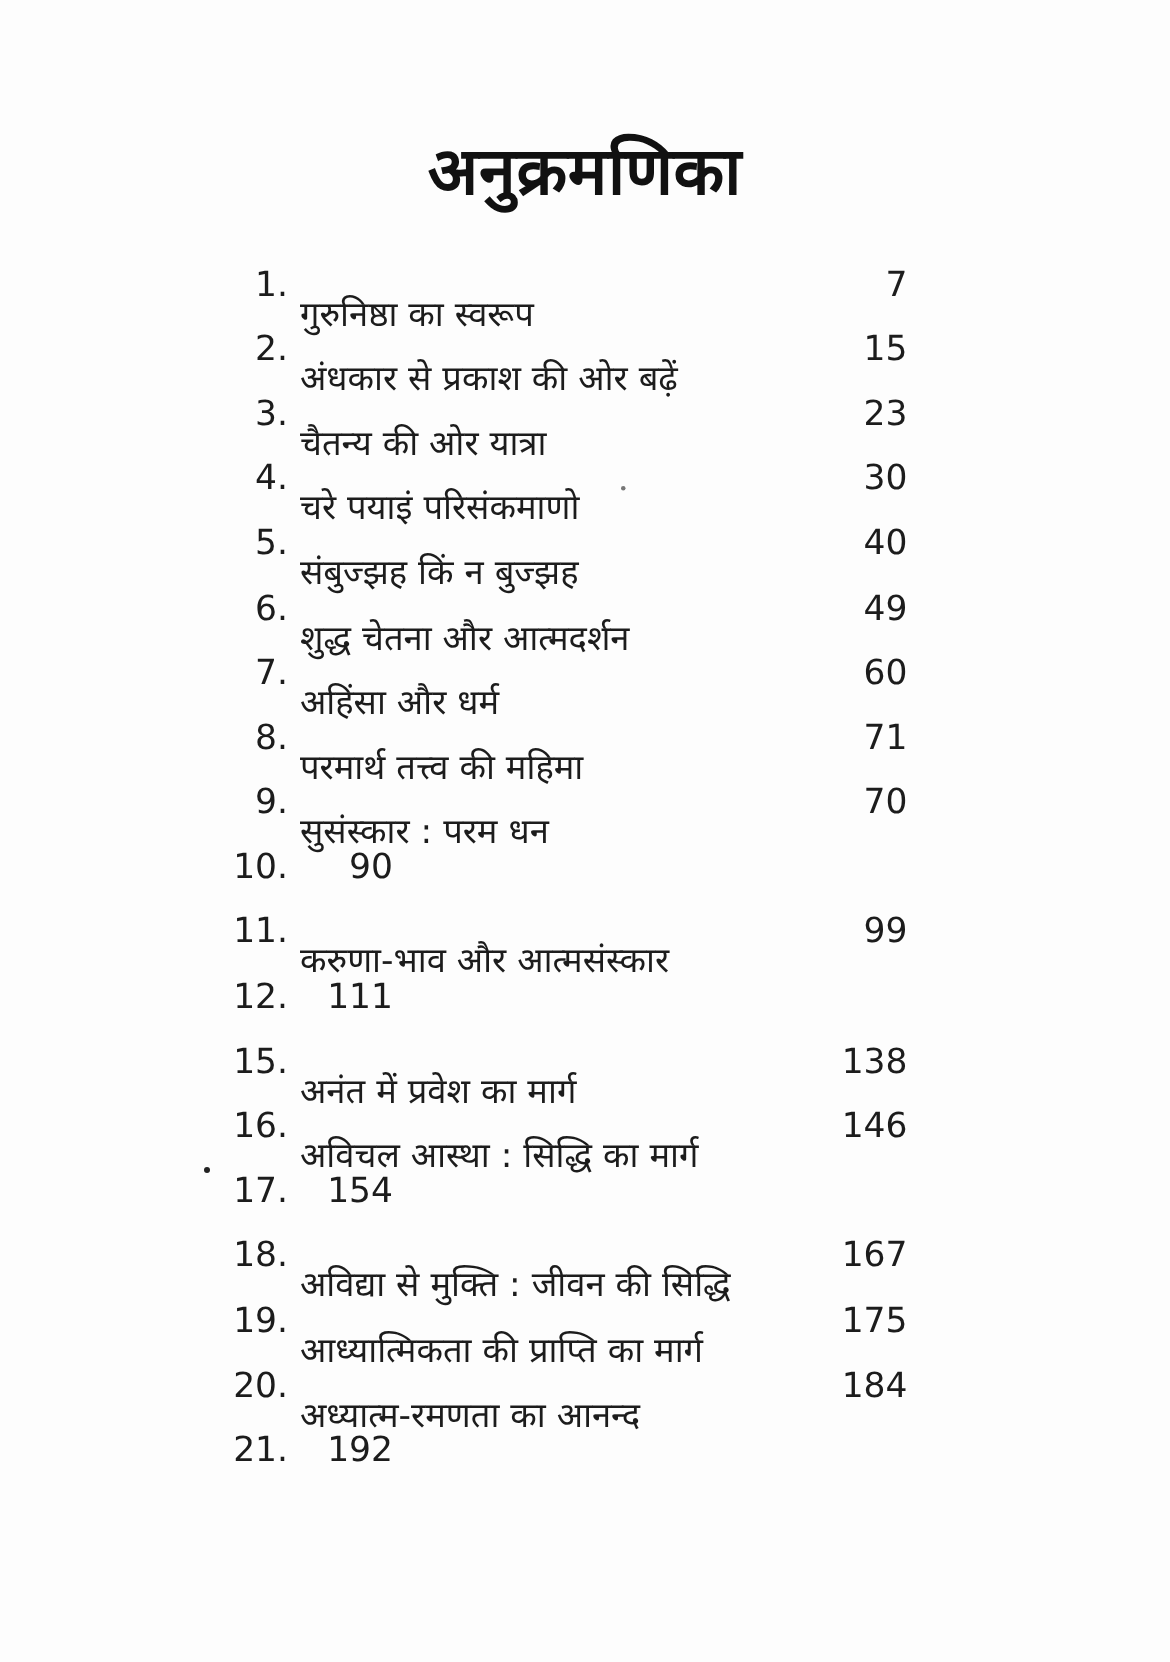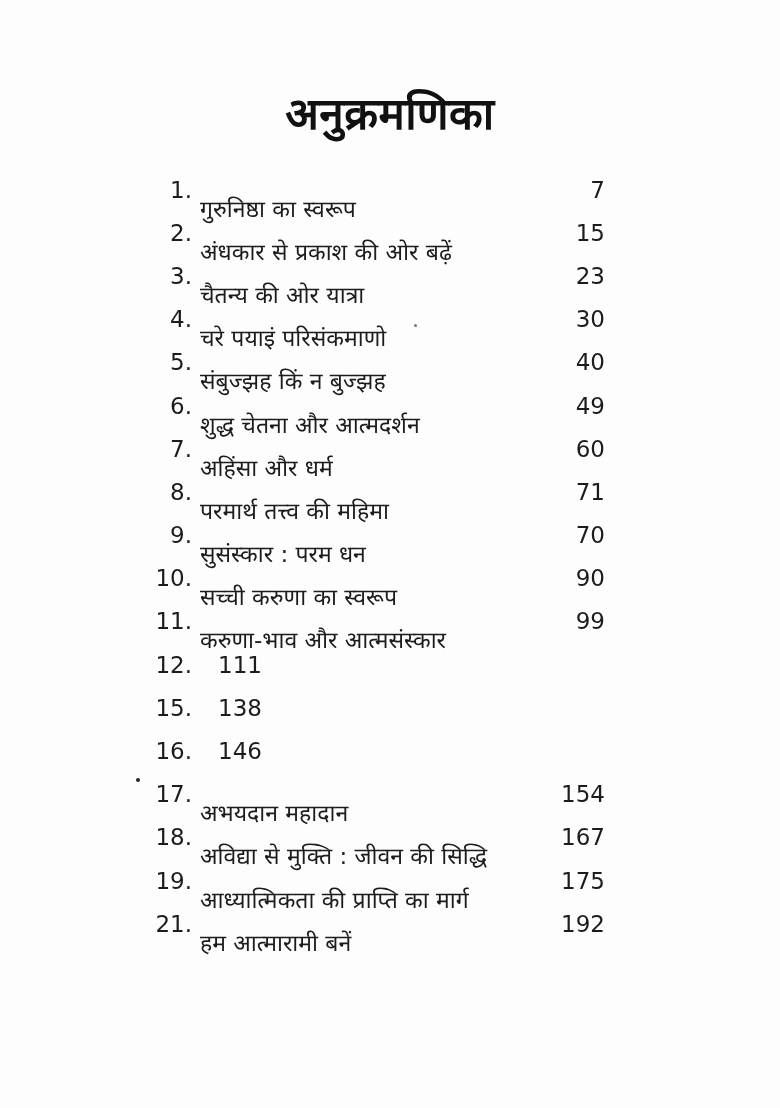--- a/index.html
+++ b/index.html
@@ -117,57 +117,61 @@
         <span class="label">परमार्थ तत्त्व की महिमा</span>
         <span class="page-no">71</span>
       </div>
     <div class="row">
         <span class="num">9.</span>
         <span class="label">सुसंस्कार : परम धन</span>
         <span class="page-no">70</span>
       </div>
     <div class="row">
         <span class="num">10.</span>
-        <span class="label">सच्ची करुणा का स्वरूप</span>
         <span class="page-no">90</span>
       </div>
     <div class="row">
         <span class="num">11.</span>
         <span class="label">करुणा-भाव और आत्मसंस्कार</span>
         <span class="page-no">99</span>
       </div>
     <div class="row">
         <span class="num">12.</span>
         <span class="page-no">111</span>
       </div>
     <div class="row">
         <span class="num">15.</span>
+        <span class="label">अनंत में प्रवेश का मार्ग</span>
         <span class="page-no">138</span>
       </div>
     <div class="row">
         <span class="num">16.</span>
+        <span class="label">अविचल आस्था : सिद्धि का मार्ग</span>
         <span class="page-no">146</span>
       </div>
     <div class="row">
         <span class="num">17.</span>
-        <span class="label">अभयदान महादान</span>
         <span class="page-no">154</span>
       </div>
     <div class="row">
         <span class="num">18.</span>
         <span class="label">अविद्या से मुक्ति : जीवन की सिद्धि</span>
         <span class="page-no">167</span>
       </div>
     <div class="row">
         <span class="num">19.</span>
         <span class="label">आध्यात्मिकता की प्राप्ति का मार्ग</span>
         <span class="page-no">175</span>
       </div>
     <div class="row">
+        <span class="num">20.</span>
+        <span class="label">अध्यात्म-रमणता का आनन्द</span>
+        <span class="page-no">184</span>
+      </div>
+    <div class="row">
         <span class="num">21.</span>
-        <span class="label">हम आत्मारामी बनें</span>
         <span class="page-no">192</span>
       </div>
   </div>
 
   <div class="speck" style="left:136px; top:778px;"></div>
   <div class="speck" style="left:414px; top:324px; width:3px; height:3px; background:#777;"></div>
 </div>
 
 </body></html>

